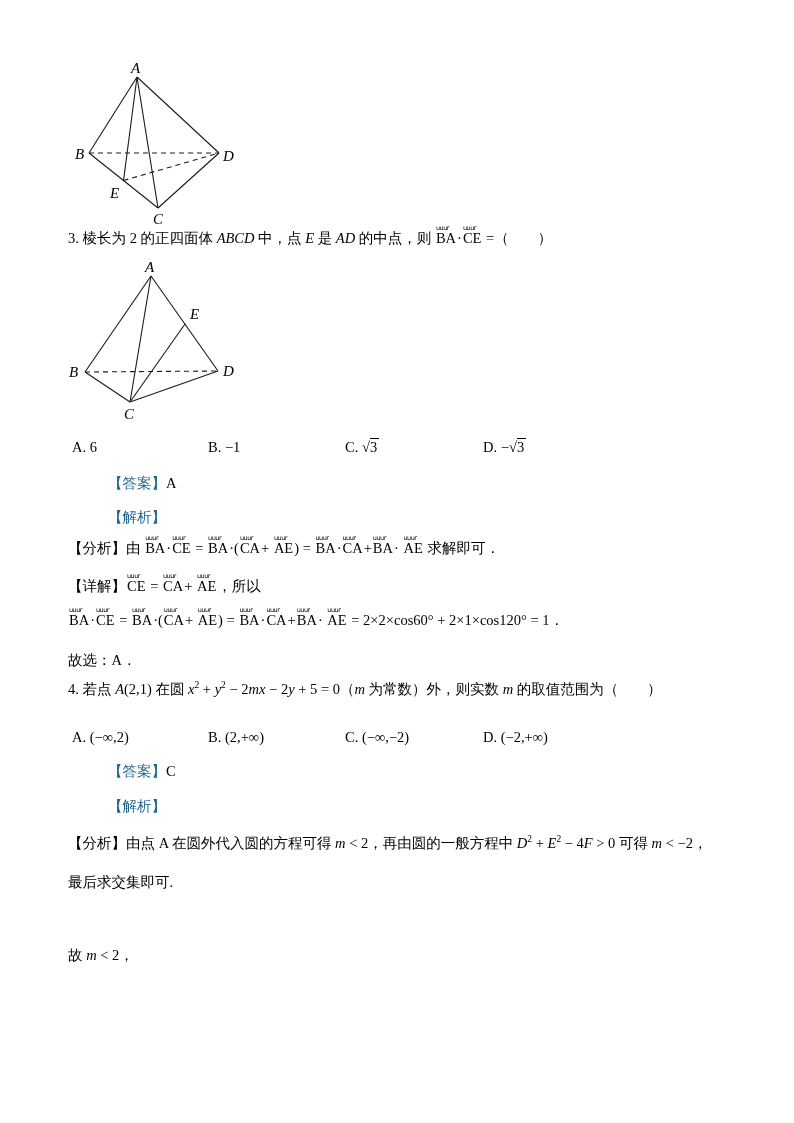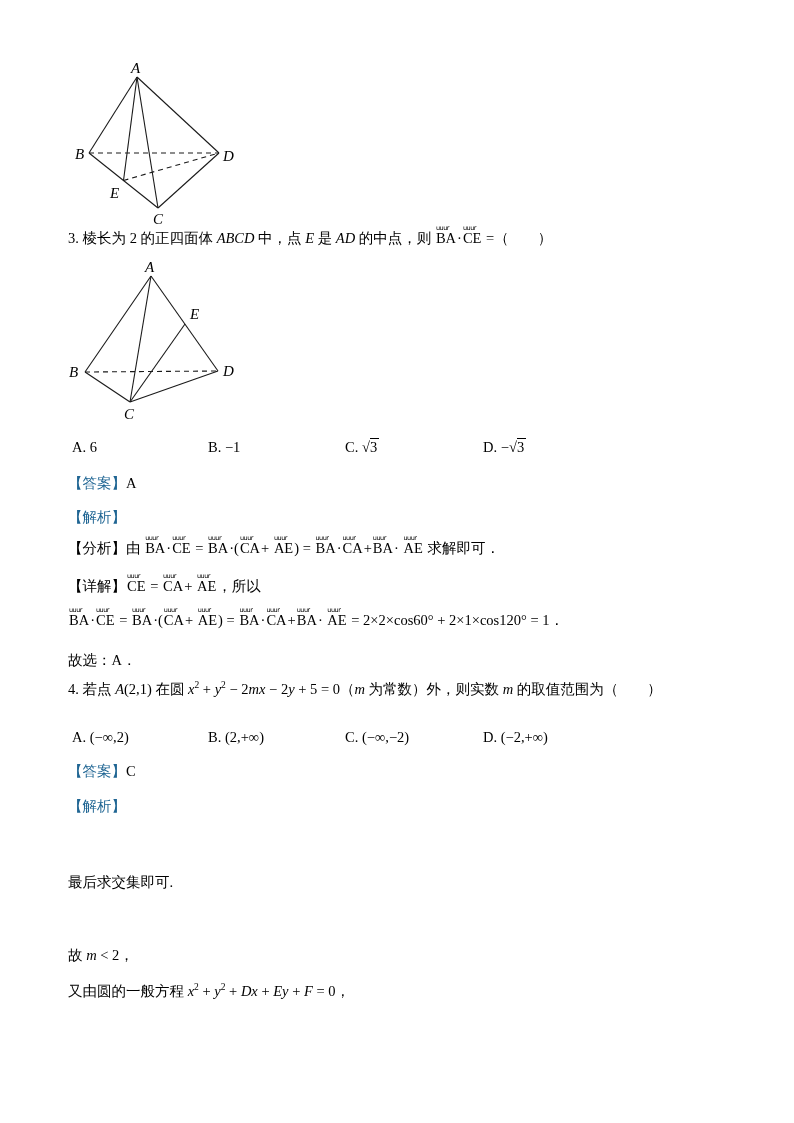--- a/index.html
+++ b/index.html
@@ -8,21 +8,21 @@
   .line{position:absolute;white-space:nowrap;line-height:22px;}
   .opt{position:absolute;white-space:nowrap;line-height:20px;}
   sup{font-size:9.5px;font-style:normal;vertical-align:super;line-height:0;}
   .mvar{font-style:italic;}
   .vec{display:inline-block;line-height:1;vertical-align:baseline;margin:0 1px;}
   .vec .arr{display:block;font-size:6.5px;line-height:5px;font-family:"DejaVu Sans",sans-serif;
             letter-spacing:-0.5px;margin-bottom:0px;}
   .vec .bd{display:block;}
   .sqrt{white-space:nowrap;}
   .sqrt .under{border-top:1px solid #000;padding:0 2px 0 0;}
-  .blue{color:var(--label-blue,#1f6593);}
+  .blue{color:var(--label-blue,#1f6593);margin-left:40px;}
   svg.fig{position:absolute;overflow:visible;}
   .figlabel{font-family:"Liberation Serif","DejaVu Serif",serif;font-style:italic;font-size:15px;fill:#000;}
 </style>
 </head>
 <body>
 
 <div class="page">
 
   <svg class="fig" style="left:70px;top:55px" width="185" height="180">
       <line x1="67" y1="22" x2="19" y2="98" stroke="#1a1a1a" stroke-width="1.1"></line>
@@ -86,21 +86,21 @@
     <span class="opt" style="left:345px;top:727px">C. (−∞,−2)</span>
     <span class="opt" style="left:483px;top:727px">D. (−2,+∞)</span>
   </div>
 
   <div class="line" style="left:68px;top:760px">
     <span class="blue">【答案】</span><span>C</span>
   </div>
 
   <div class="line blue" style="left:68px;top:795px">【解析】</div>
 
+  <div class="line" style="left:68px;top:832px">【分析】由点 A 在圆外代入圆的方程可得 <span class="mvar">m</span> &lt; 2，再由圆的一般方程中 <span class="mvar">D</span><sup>2</sup> + <span class="mvar">E</span><sup>2</sup> − 4<span class="mvar">F</span> &gt; 0 可得 <span class="mvar">m</span> &lt; −2，</div>
 
   <div class="line" style="left:68px;top:871px">最后求交集即可.</div>
 
 
   <div class="line" style="left:68px;top:944px">故 <span class="mvar">m</span> &lt; 2，</div>
 
-  <div class="line" style="left:68px;top:980px">又由圆的一般方程 <span class="mvar">x</span><sup>2</sup> + <span class="mvar">y</span><sup>2</sup> + <span class="mvar">Dx</span> + <span class="mvar">Ey</span> + <span class="mvar">F</span> = 0，</div>
 
 </div>
 
 </body></html>

